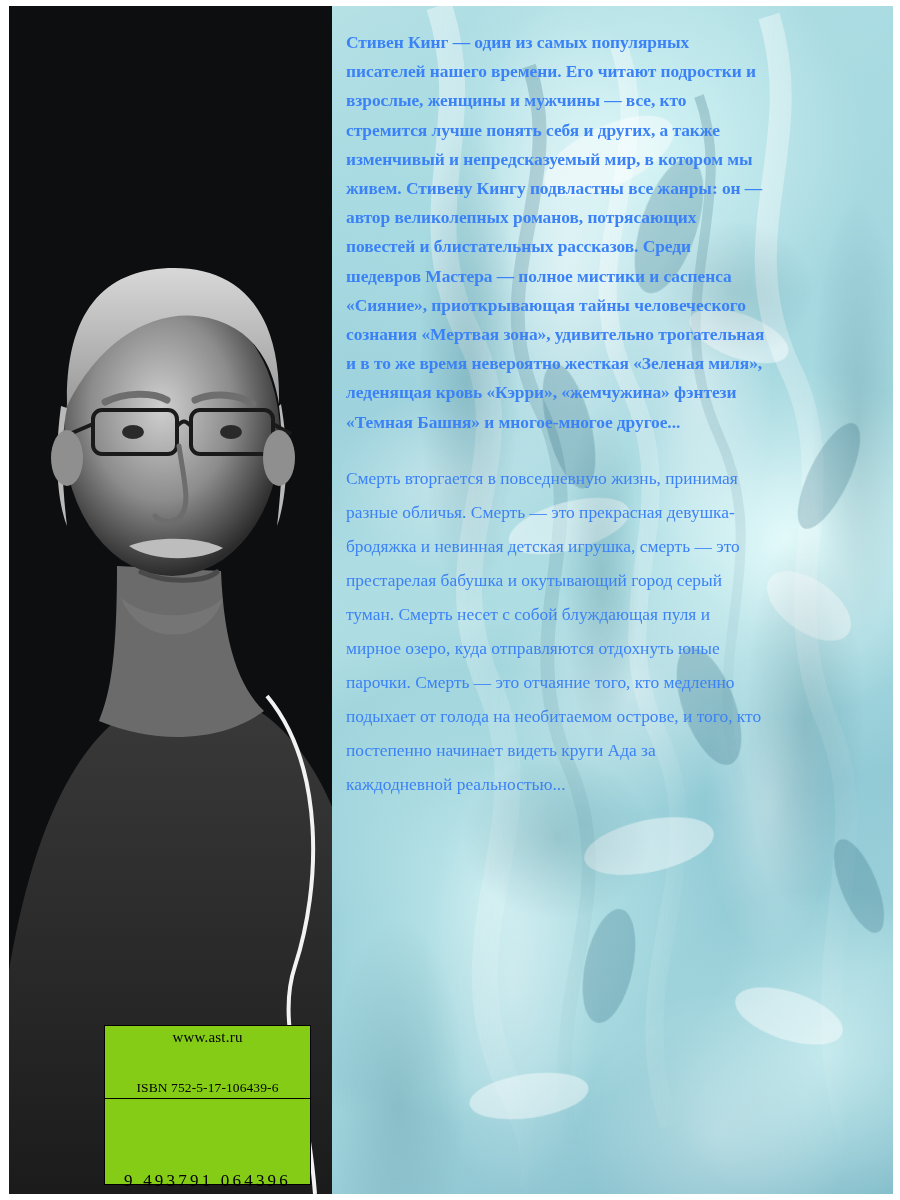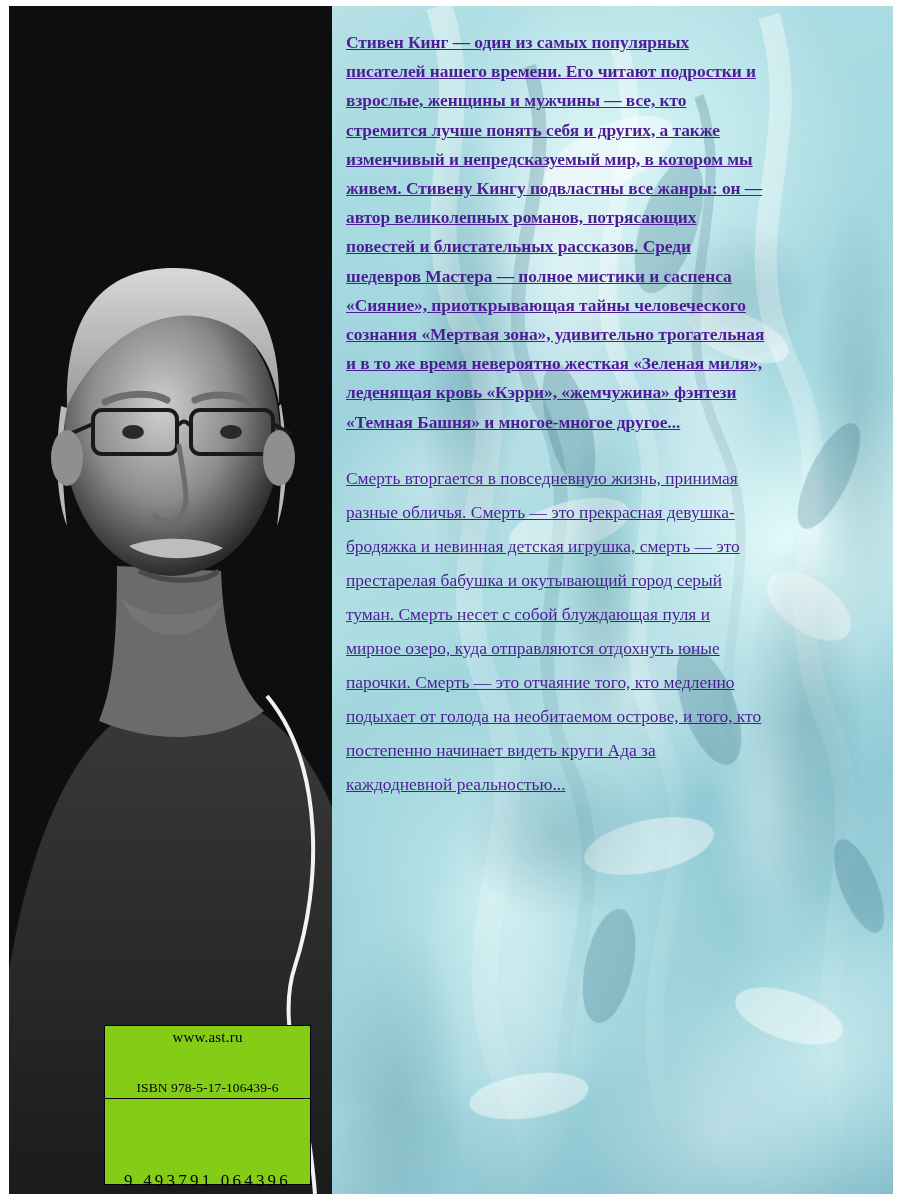--- a/index.html
+++ b/index.html
@@ -132,23 +132,22 @@
   }
 
   
   .text-column {
     position: absolute;
     left: 346px;
     top: 28px;
     width: 420px;
   }
   .para {
-    color: #4c1d95;
+    color: #3b82f6;
     margin: 0 0 0 0;
-    text-decoration: underline;
   }
   .para.bold {
     font-weight: bold;
     font-size: 17.4px;
     line-height: 29.2px;
     letter-spacing: -0.05px;
   }
   .para.body {
     font-weight: normal;
     font-size: 17.4px;
@@ -256,21 +255,21 @@
       <ellipse cx="270" cy="452" rx="16" ry="28" fill="#8f8f8f"></ellipse>
 
       <path d="M258,690 C316,760 312,880 286,960 C266,1020 298,1080 306,1188" stroke="#f2f2f2" stroke-width="4" fill="none"></path>
 
       <rect x="0" y="0" width="323" height="1188" fill="url(#dark)" opacity="0"></rect>
     </svg>
   </div>
 
   <div class="barcode-block">
     <div class="barcode-site">www.ast.ru</div>
-    <div class="barcode-isbn">ISBN 978-5-17-106439-6</div>
+    <div class="barcode-isbn">ISBN 752-5-17-106439-6</div>
     <svg class="barcode-bars" viewBox="0 0 186 84" preserveAspectRatio="none">
       <g fill="#000">
         <rect x="2" y="0" width="2" height="84"></rect>
           <rect x="6" y="0" width="1" height="84"></rect>
         <rect x="10" y="0" width="3" height="76"></rect>
           <rect x="15" y="0" width="1" height="76"></rect>
         <rect x="19" y="0" width="2" height="76"></rect>
           <rect x="24" y="0" width="1" height="76"></rect>
         <rect x="27" y="0" width="4" height="76"></rect>
           <rect x="33" y="0" width="1" height="76"></rect>

